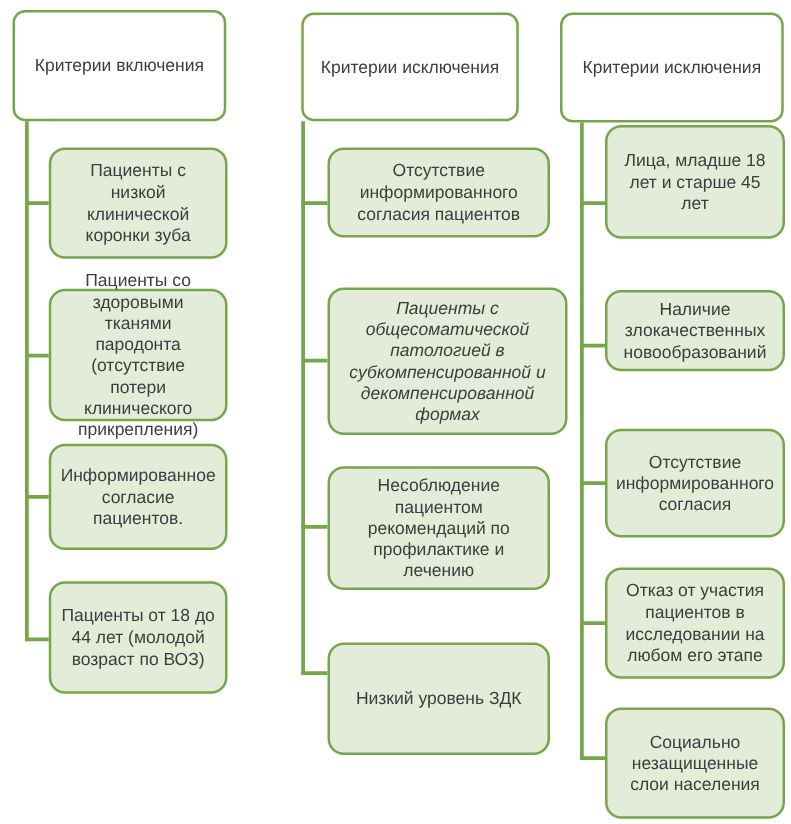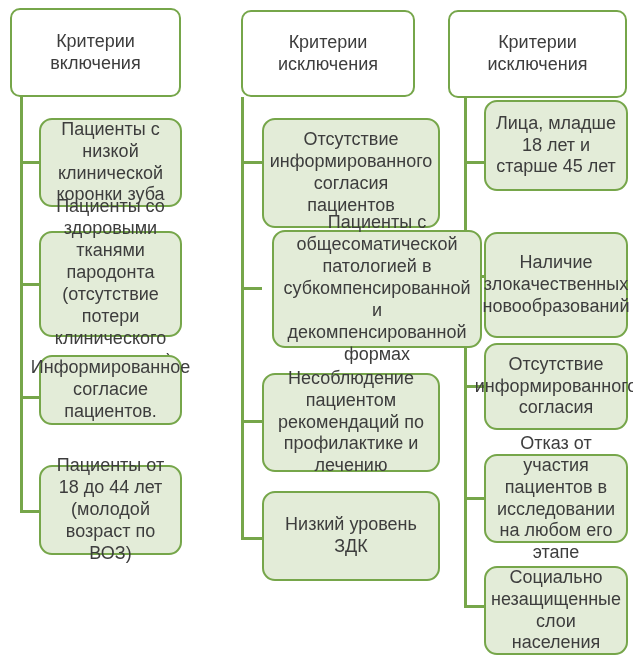--- a/index.html
+++ b/index.html
@@ -18,21 +18,21 @@
     overflow:hidden;
   }
   .box{
     position:absolute;
     box-sizing:border-box;
     border:2px solid var(--stroke);
     display:flex;
     align-items:center;
     justify-content:center;
     text-align:center;
-    font-size:18px;
+    font-size:14px;
     line-height:1.22;
     padding:6px 8px;
   }
   .header-box{
     background:var(--header-fill);
     border-radius:10px;
     z-index:2;
   }
   .child-box{
     background:var(--child-fill);
@@ -53,44 +53,44 @@
   <div class="box header-box" style="left:10px;top:8px;width:171px;height:89px;">Критерии включения</div>
 
   <div class="conn" style="left:20px;top:97px;width:3px;height:416px;"></div>
   <div class="conn" style="left:20px;top:161px;width:19px;height:3px;"></div>
   <div class="conn" style="left:20px;top:283px;width:19px;height:3px;"></div>
   <div class="conn" style="left:20px;top:396px;width:19px;height:3px;"></div>
   <div class="conn" style="left:20px;top:510px;width:19px;height:3px;"></div>
 
   <div class="box child-box" style="left:39px;top:118px;width:143px;height:89px;">Пациенты с низкой клинической коронки зуба</div>
   <div class="box child-box" style="left:39px;top:231px;width:143px;height:106px;">Пациенты со здоровыми тканями пародонта (отсутствие потери клинического прикрепления)</div>
-  <div class="box child-box" style="left:39px;top:355px;width:143px;height:70px;">Информированное согласие пациентов.</div>
+  <div class="box child-box" style="left:39px;top:355px;width:143px;height:85px;">Информированное согласие пациентов.</div>
   <div class="box child-box" style="left:39px;top:465px;width:143px;height:90px;">Пациенты от 18 до 44 лет (молодой возраст по ВОЗ)</div>
 
   <div class="box header-box" style="left:225px;top:10px;width:174px;height:87px;margin-left:16px;">Критерии исключения</div>
 
   <div class="conn" style="left:241px;top:97px;width:3px;height:443px;"></div>
   <div class="conn" style="left:241px;top:161px;width:21px;height:3px;"></div>
   <div class="conn" style="left:241px;top:287px;width:21px;height:3px;"></div>
   <div class="conn" style="left:241px;top:420px;width:21px;height:3px;"></div>
   <div class="conn" style="left:241px;top:537px;width:21px;height:3px;"></div>
 
-  <div class="box child-box" style="left:262px;top:118px;width:178px;height:110px;">Отсутствие информированного согласия пациентов</div>
-  <div class="box child-box" style="left:272px;top:230px;width:210px;height:118px;">Пациенты с общесоматической патологией в субкомпенсированной и декомпенсированной формах</div>
+  <div class="box child-box" style="left:262px;top:118px;width:178px;height:72px;">Отсутствие информированного согласия пациентов</div>
+  <div class="box child-box" style="left:262px;top:230px;width:192px;height:118px;font-style:italic;">Пациенты с общесоматической патологией в субкомпенсированной и декомпенсированной формах</div>
   <div class="box child-box" style="left:262px;top:373px;width:178px;height:99px;">Несоблюдение пациентом рекомендаций по профилактике и лечению</div>
-  <div class="box child-box" style="left:262px;top:491px;width:178px;height:90px;">Низкий уровень ЗДК</div>
+  <div class="box child-box" style="left:262px;top:514px;width:178px;height:90px;">Низкий уровень ЗДК</div>
 
   <div class="box header-box" style="left:448px;top:10px;width:179px;height:88px;">Критерии исключения</div>
 
   <div class="conn" style="left:464px;top:98px;width:3px;height:510px;"></div>
   <div class="conn" style="left:464px;top:161px;width:20px;height:3px;"></div>
   <div class="conn" style="left:464px;top:275px;width:20px;height:3px;"></div>
   <div class="conn" style="left:464px;top:385px;width:20px;height:3px;"></div>
   <div class="conn" style="left:464px;top:497px;width:20px;height:3px;"></div>
   <div class="conn" style="left:464px;top:605px;width:20px;height:3px;"></div>
 
   <div class="box child-box" style="left:484px;top:100px;width:144px;height:91px;">Лица, младше 18 лет и старше 45 лет</div>
-  <div class="box child-box" style="left:484px;top:232px;width:144px;height:106px;">Наличие злокачественных новообразований</div>
+  <div class="box child-box" style="left:484px;top:232px;width:144px;height:65px;">Наличие злокачественных новообразований</div>
   <div class="box child-box" style="left:484px;top:343px;width:144px;height:87px;">Отсутствие информированного согласия</div>
   <div class="box child-box" style="left:484px;top:454px;width:144px;height:89px;">Отказ от участия пациентов в исследовании на любом его этапе</div>
   <div class="box child-box" style="left:484px;top:566px;width:144px;height:89px;">Социально незащищенные слои населения</div>
 
 </div>
 
 </body></html>

